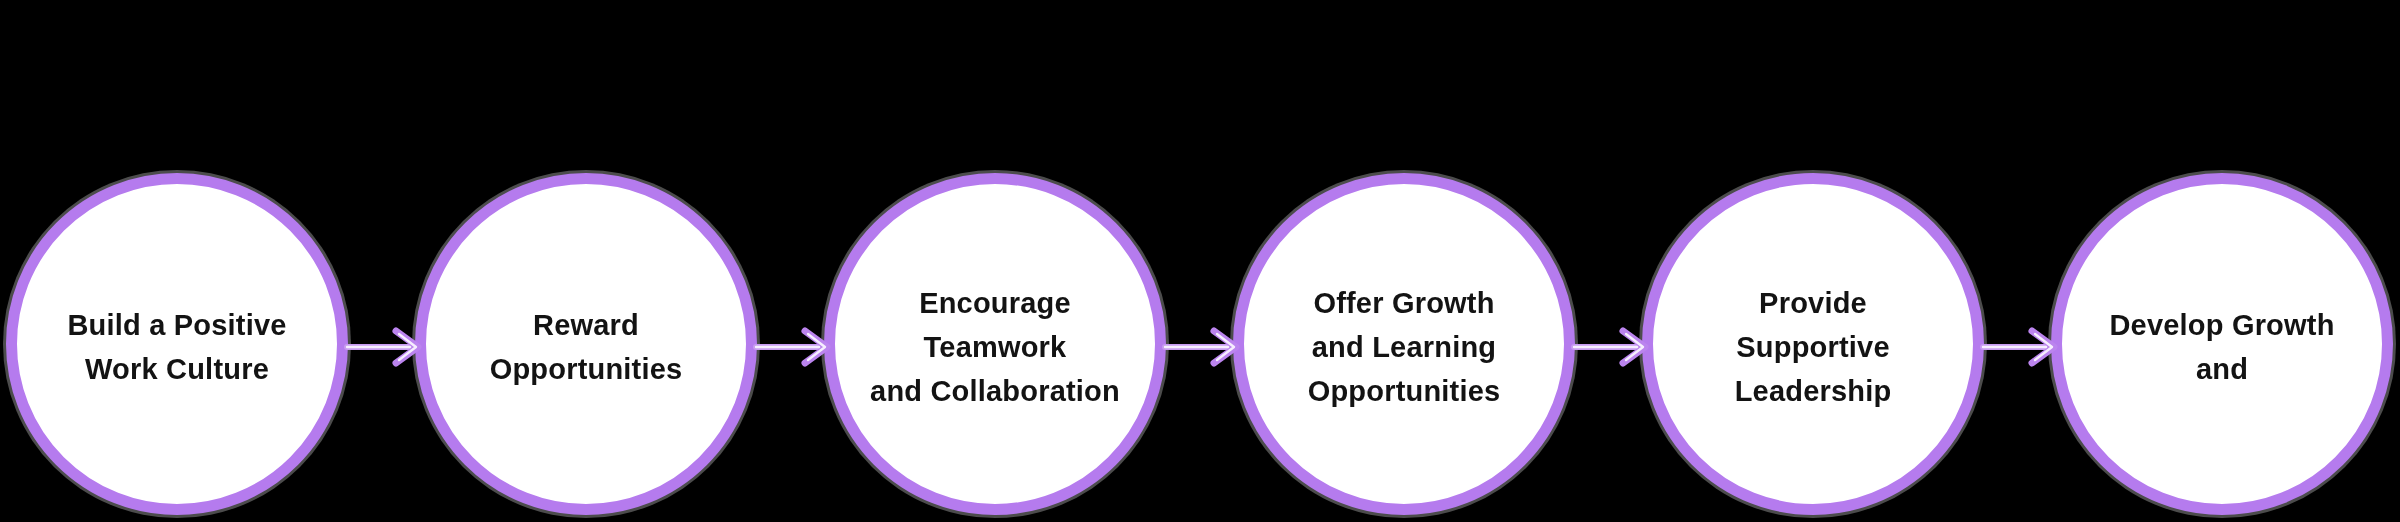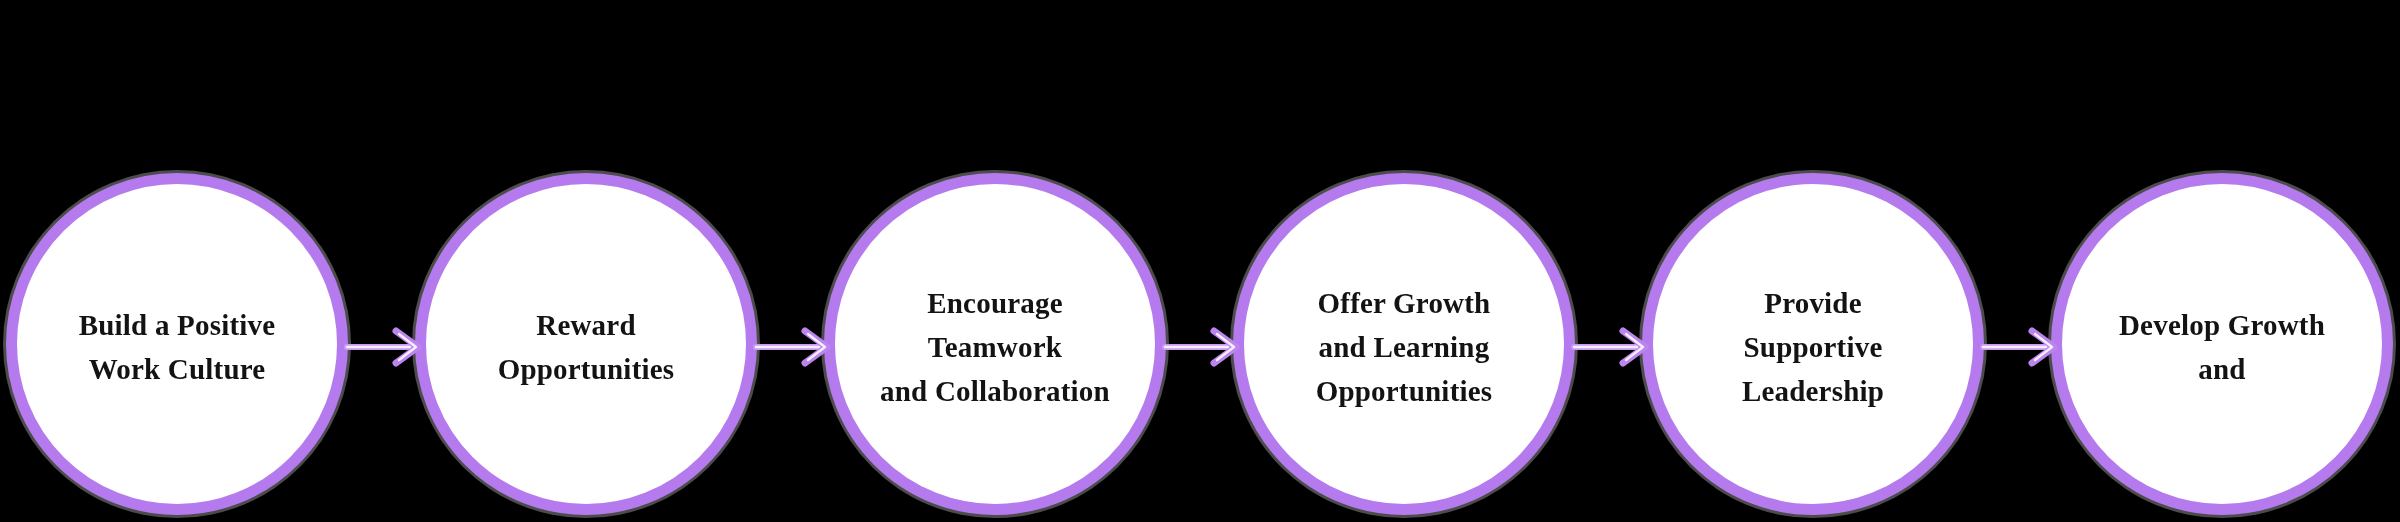--- a/index.html
+++ b/index.html
@@ -1,21 +1,21 @@
 <!DOCTYPE html>
 <html style="--background: #000000; --circle-fill: #ffffff; --circle-ring: #b57bee; --ring-outline: #8a8a8a; --arrow-glow: #c79bf0; --arrow-head: #bb84ee; --arrow-shaft: #f6eefe; --text: #131313;"><head>
 <meta charset="utf-8">
 <style>
   html,body{margin:0;padding:0;background:#000;}
   .canvas{
     position:relative;
     width:2400px;height:522px;
     background:var(--background,#000000);
     overflow:hidden;
-    font-family:Liberation Serif, serif;
+    font-family:Liberation Sans, sans-serif;
   }
   .node{
     position:absolute;
     top:173px;
     width:320px;height:320px;
     border:11px solid var(--circle-ring,#b57bee);
     border-radius:50%;
     background:var(--circle-fill,#ffffff);
     box-shadow:0 0 0 3px rgba(138,138,138,.55);
     display:flex;align-items:center;justify-content:center;

